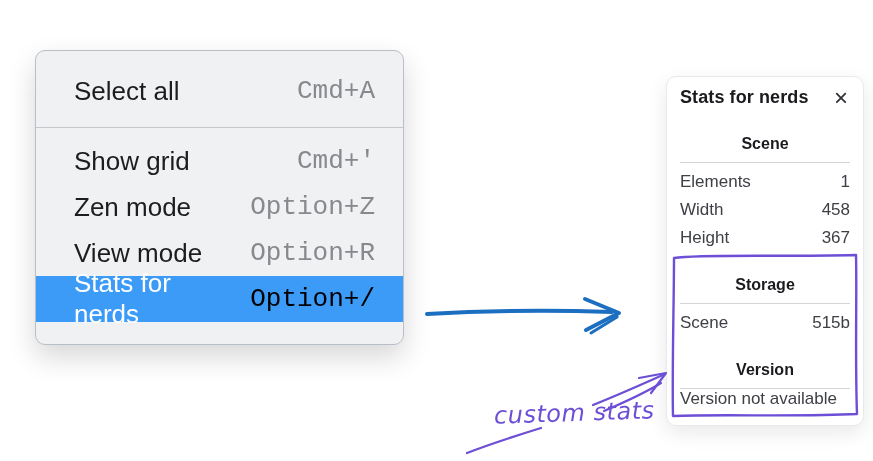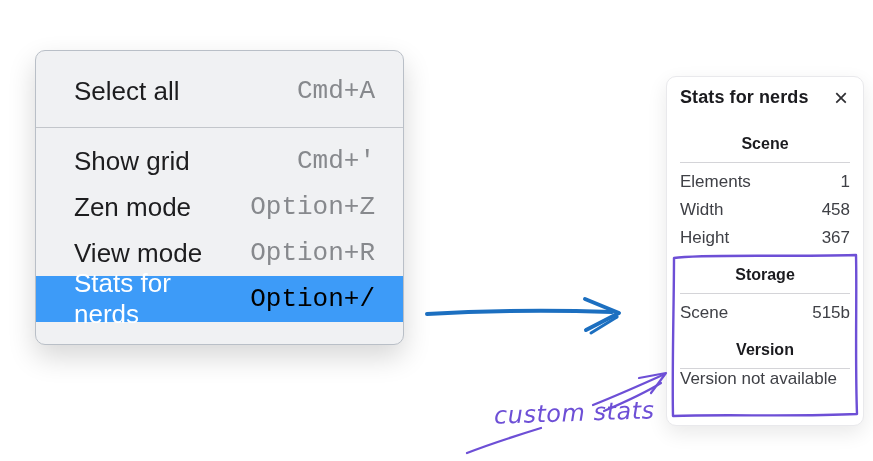--- a/index.html
+++ b/index.html
@@ -34,21 +34,21 @@
   }
   .panel-header { display:flex; align-items:center; justify-content:space-between; }
   .panel-title { font-size:18px; font-weight:bold; color:#1b1b1f; letter-spacing:.1px; }
   .close-btn { font-size:24px; line-height:20px; color:#2f2f33; font-weight:400;
                cursor:pointer; padding:0 2px; }
   .section-heading {
     text-align:center; font-weight:bold; color:#1b1b1f; font-size:16px;
     line-height:20px; padding-bottom:8px; border-bottom:1px solid #d4d4d8;
   }
   .section-heading.sc-first { margin-top:26px; }
-  .section-heading.sc-next  { margin-top:18px; }
+  .section-heading.sc-next  { margin-top:28px; }
   .stat-row { display:flex; justify-content:space-between;
               margin-top:9px; line-height:19px; font-size:17px; }
   .stat-note { line-height:19px; font-size:17px; }
 
   
   .overlay { position:absolute; left:0; top:0; width:873px; height:461px;
              pointer-events:none; }
   .annotation-text {
     position:absolute; left:494px; top:399px;
     font-family:"DejaVu Sans", sans-serif; font-style:italic;

